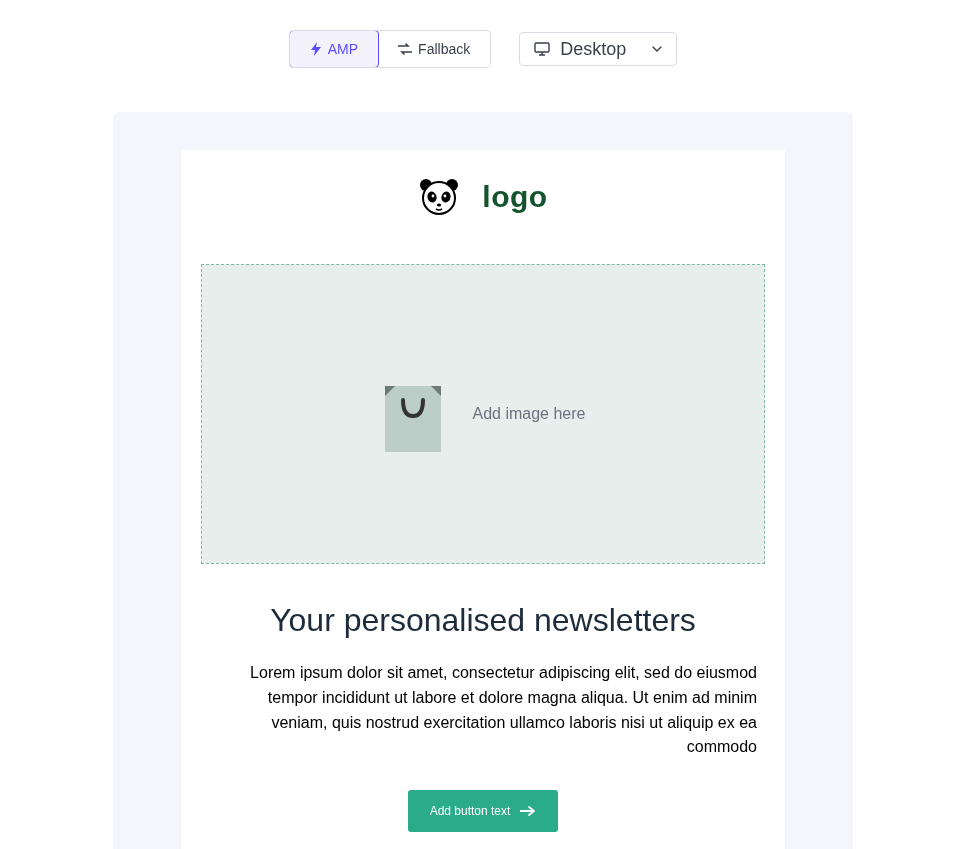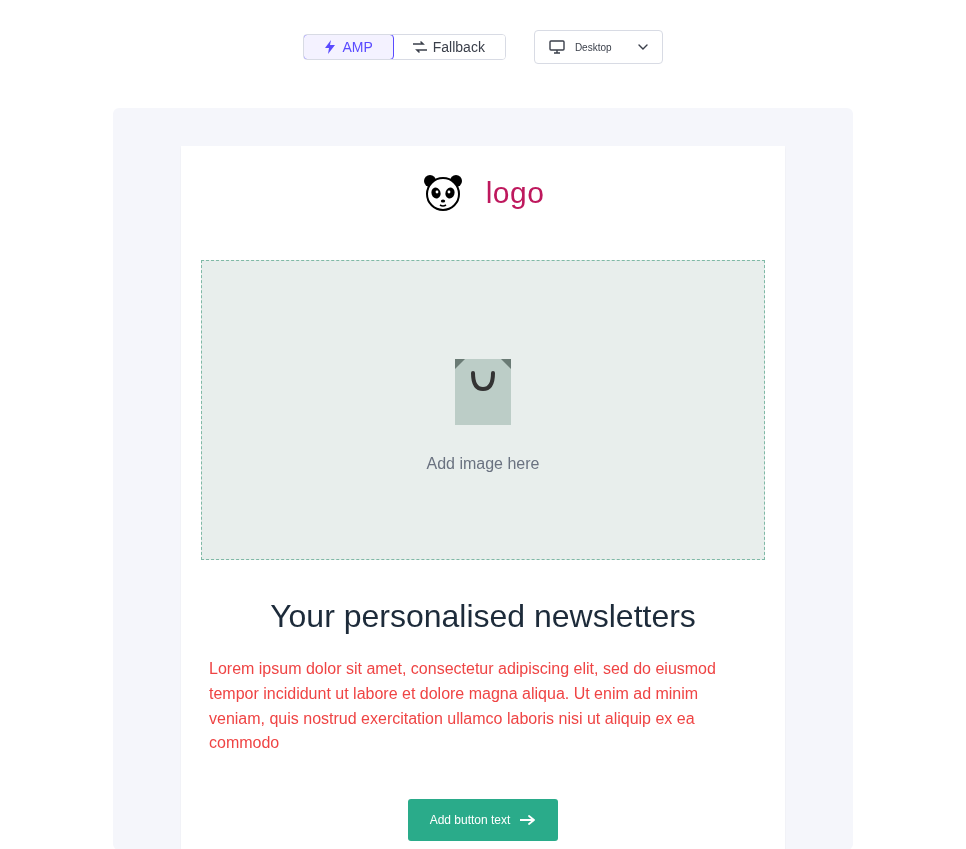--- a/index.html
+++ b/index.html
@@ -15,21 +15,21 @@
     justify-content: center;
     align-items: center;
     gap: 28px;
     padding: 30px 0 22px;
   }
   .toggle-group {
     display: flex;
     border: 1px solid #d8dbe4;
     border-radius: 4px;
     overflow: hidden;
-    height: 26px;
+    height: 38px;
   }
   .toggle-btn {
     display: flex;
     align-items: center;
     gap: 6px;
     padding: 0 20px;
     font-size: 14px;
     font-weight: 500;
     background: #fff;
     border: none;
@@ -47,21 +47,21 @@
   .toggle-btn + .toggle-btn { border-left: 1px solid #d8dbe4; }
   .toggle-btn.active + .toggle-btn { border-left: none; }
   .device-select {
     display: flex;
     align-items: center;
     gap: 10px;
     border: 1px solid #d8dbe4;
     border-radius: 4px;
     height: 34px;
     padding: 0 14px;
-    font-size: 10px;
+    font-size: 18px;
     color: #3a3f4a;
     cursor: pointer;
     background: #fff;
   }
   .device-select .chevron { margin-left: 16px; }
 
   .stage {
     width: 740px;
     margin: 22px auto 0;
     background: #f5f6fb;
@@ -79,52 +79,52 @@
   }
   .logo-row {
     display: flex;
     align-items: center;
     justify-content: center;
     gap: 22px;
     margin-bottom: 48px;
   }
   .logo-text {
     font-size: 30px;
-    color: #be185d;
-    font-weight: 400;
+    color: #14532d;
+    font-weight: 700;
     letter-spacing: .5px;
   }
   .img-drop {
     border: 1px dashed #7fb9a6;
     background: #e8eeec;
     height: 300px;
     display: flex;
-    flex-direction: column;
+    flex-direction: row;
     align-items: center;
     justify-content: center;
     gap: 28px;
   }
   .img-drop .caption {
     font-size: 16px;
     color: #6a7280;
   }
   .headline {
     text-align: center;
     font-size: 32px;
     font-weight: 400;
     color: #1d2b3a;
     margin: 38px 0 22px;
   }
   .body-text {
-    text-align: left;
+    text-align: right;
     font-size: 16px;
     line-height: 1.55;
-    color: #ef4444;
+    color: #000000;
     padding: 0 8px;
-    margin-bottom: 43px;
+    margin-bottom: 30px;
   }
   .cta {
     display: flex;
     align-items: center;
     gap: 10px;
     margin: 0 auto;
     background: #2aab8a;
     color: #fff;
     border: none;
     padding: 14px 22px;

